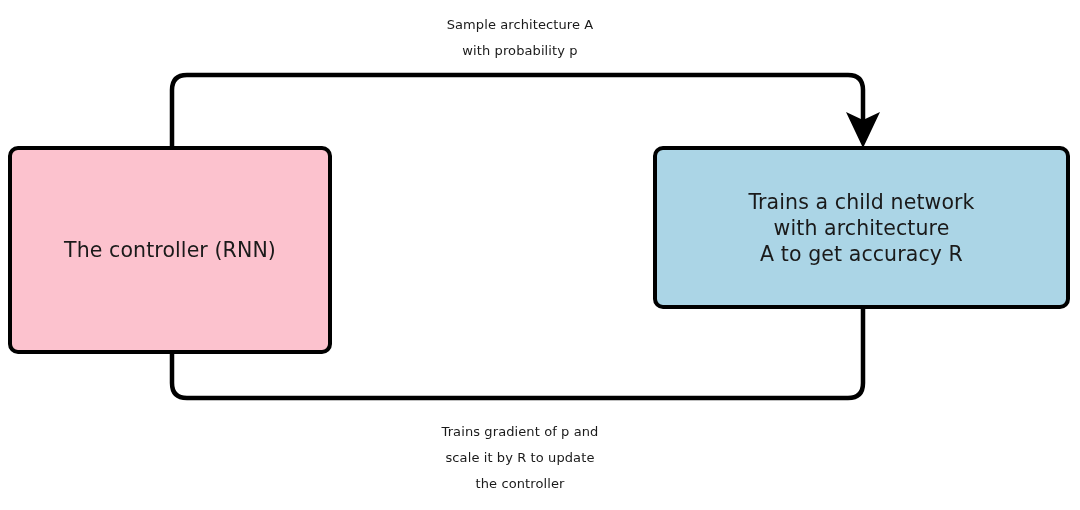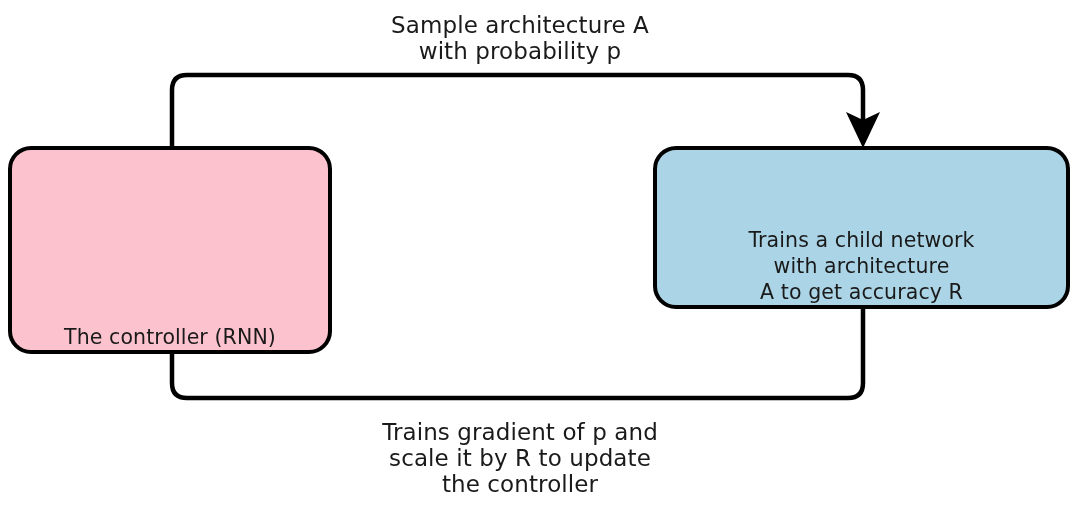--- a/index.html
+++ b/index.html
@@ -26,23 +26,23 @@
     position: absolute;
     left: 0;
     top: 0;
     width: 1080px;
     height: 510px;
   }
   .node-box {
     position: absolute;
     box-sizing: border-box;
     border: 4px solid #000000;
-    border-radius: 23px;
+    border-radius: 10px;
     display: flex;
-    align-items: flex-end;
+    align-items: center;
     justify-content: center;
     text-align: center;
   }
   #node-controller {
     left: 8px;
     top: 146px;
     width: 324px;
     height: 208px;
     background: #FCC2CE;
   }
@@ -56,21 +56,21 @@
   .node-label {
     font-size: 20.5px;
     line-height: 26px;
     letter-spacing: 0.1px;
     white-space: pre-line;
     color: #1a1a1a;
   }
   .edge-label {
     position: absolute;
     text-align: center;
-    font-size: 23px;
+    font-size: 13px;
     line-height: 26px;
     letter-spacing: 0.1px;
     white-space: pre-line;
     color: #1a1a1a;
   }
   #edge-label-top {
     left: 320px;
     top: 12px;
     width: 400px;
   }

